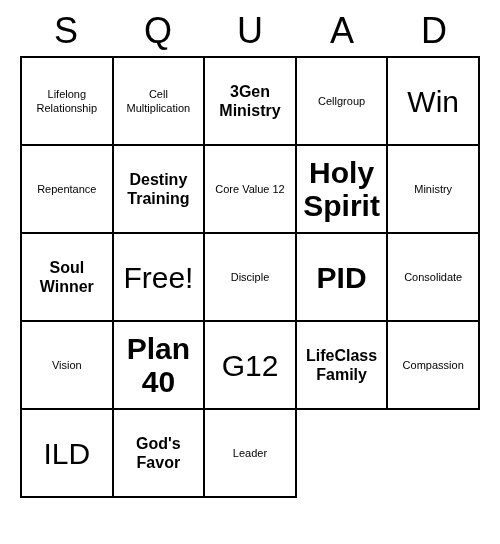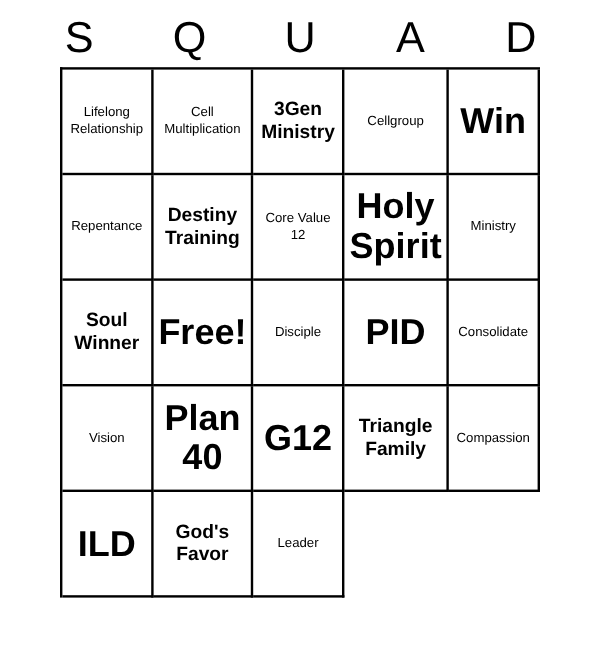--- a/index.html
+++ b/index.html
@@ -24,21 +24,21 @@
     .header-letter {
       font-size: 36px;
       font-weight: normal;
       width: 88px;
       text-align: center;
     }
 
     .bingo-grid {
       display: grid;
       grid-template-columns: repeat(5, 1fr);
-      width: 400px;
+      width: 460px;
       border-top: 2px solid #000;
       border-left: 2px solid #000;
     }
 
     .cell {
       border-right: 2px solid #000;
       border-bottom: 2px solid #000;
       display: flex;
       align-items: center;
       justify-content: center;
@@ -56,21 +56,21 @@
       font-weight: bold;
       line-height: 1.2;
     }
     .cell-text-lg {
       font-size: 30px;
       font-weight: bold;
       line-height: 1.1;
     }
     .cell-text-xl {
       font-size: 30px;
-      font-weight: bold;
+      font-weight: normal;
       line-height: 1.1;
     }
   </style>
 </head>
 <body>
 
 <div class="header-row">
 <div class="header-letter">S</div>
     <div class="header-letter">Q</div>
     <div class="header-letter">U</div>
@@ -127,21 +127,21 @@
     <div class="cell">
       <span class="cell-text">Vision</span>
     </div>
     <div class="cell">
       <span class="cell-text-lg">Plan 40</span>
     </div>
     <div class="cell">
       <span class="cell-text-xl">G12</span>
     </div>
     <div class="cell">
-      <span class="cell-text-md">Triangle Family</span>
+      <span class="cell-text-md">LifeClass Family</span>
     </div>
     <div class="cell">
       <span class="cell-text">Compassion</span>
     </div>
     <div class="cell">
       <span class="cell-text-xl">ILD</span>
     </div>
     <div class="cell">
       <span class="cell-text-md">God's Favor</span>
     </div>

